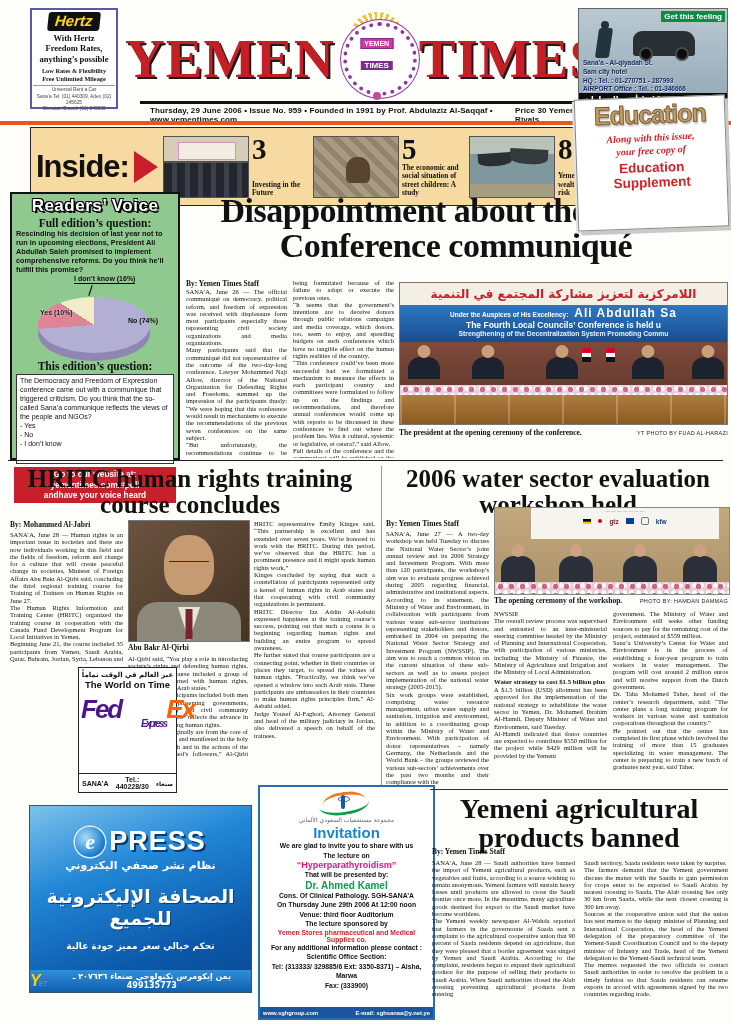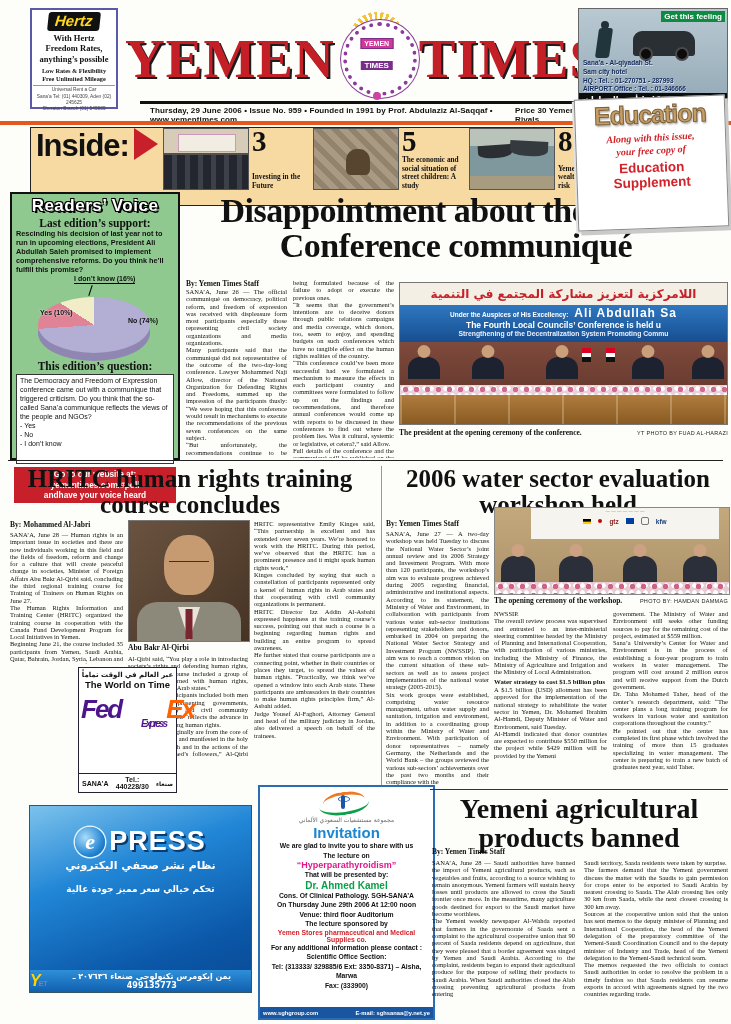--- a/index.html
+++ b/index.html
@@ -44,21 +44,21 @@
   .ec-ar{font:bold 8px "DejaVu Sans",sans-serif;}
   .ec-brand{color:#79c500;font-style:italic;font-weight:bold;font-size:8.5px;font-family:"Liberation Sans",sans-serif;border-bottom:1px solid #ffd200;}
 
   .topbar-black{left:140px;top:101px;width:448px;height:3px;background:#111;}
   .dateline{left:150px;top:106px;width:440px;display:flex;justify-content:space-between;
             font:bold 8px "Liberation Sans",sans-serif;letter-spacing:.1px;}
   .orange-bar{left:0;top:121px;width:731px;height:4px;background:#e2581e;}
 
   
   .inside-bar{left:30px;top:127px;width:560px;height:79px;background:#f7d9a2;border:1px solid #222;
-              display:flex;align-items:flex-start;padding:0 5px;gap:5px;}
+              display:flex;align-items:center;padding:0 5px;gap:5px;}
   .inside-label{font:800 31px "Liberation Sans",sans-serif;letter-spacing:-1px;}
   .inside-arrow{width:0;height:0;border-left:24px solid #c8202a;border-top:16px solid transparent;border-bottom:16px solid transparent;flex:0 0 auto;}
   .ins-item{display:flex;gap:3px;flex:0 0 auto;}
   .ins-photo{width:84px;height:60px;border:1px solid #555;position:relative;overflow:hidden;flex:0 0 auto;}
   .ins-meta{display:flex;flex-direction:column;justify-content:space-between;height:62px;width:56px;}
   .ins-num{font:bold 29px/0.9 "Liberation Serif",serif;}
   .ins-cap{font:bold 7.3px/1.15 "Liberation Serif",serif;}
   .ip1{background:linear-gradient(180deg,#d6ccb8 0 40%,#55504e 40% 100%);}
   .ip1 .banner{position:absolute;left:14px;top:5px;width:56px;height:16px;background:#f2ede2;border:1px solid #c9b;}
   .ip1 .row{position:absolute;left:0;right:0;bottom:0;height:34px;background:repeating-linear-gradient(90deg,#23262e 0 8px,#3c4049 8px 13px);}
@@ -294,21 +294,21 @@
   <div class="abs edu-box">
     <div class="edu-title">Education</div>
     <div class="edu-note">Along with this issue,
 your free copy of</div>
     <div class="edu-supp">Education
 Supplement</div>
   </div>
 
   <div class="abs readers">
     <div class="rv-title">Readers’ Voice</div>
-    <div class="rv-lastq">Last edition’s support:</div>
+    <div class="rv-lastq">Full edition’s question:</div>
     <div class="rv-q">Rescinding his decision of last year not to run in upcoming elections, President Ali Abdullah Saleh promised to implement comprehensive reforms. Do you think he’ll fulfill this promise?</div>
     <div class="rv-pie">
       <div class="pie-side"></div>
       <div class="pie-body"></div>
       <div class="pie-tick"></div>
       <span class="pie-dk">I don’t know (16%)</span>
       <span class="pie-yes">Yes (10%)</span>
       <span class="pie-no">No (74%)</span>
     </div>
     <div class="rv-thisq">This edition’s question:</div>
@@ -438,20 +438,21 @@
 Sana’a University’s Center for Water and Environment is in the process of establishing a four-year program to train workers in water management. The program will cost around 2 million euros and will receive support from the Dutch government.
 Dr. Taha Mohamed Taher, head of the center’s research department, said: “The center plans a long training program for workers in various water and sanitation corporations throughout the country.”
 He pointed out that the center has completed its first phase which involved the training of more than 15 graduates specializing in water management. The center is preparing to train a new batch of graduates next year, said Taher.</div>
 
   <div class="epress">
     <div class="ep-row">
       <span class="ep-e">e</span>
       <span class="ep-press">PRESS</span>
     </div>
     <div class="ep-ar1">نظام نشر صحفي اليكتروني</div>
+    <div class="ep-ar2">الصحافة الإليكترونية للجميع</div>
     <div class="ep-ar3">تحكم خيالي   سعر مميز   جودة عالية</div>
     <div class="ep-foot">
       <span><span class="yet-y">Y</span><span class="yet-et">ET</span></span>
       <span class="ep-foot-txt">يمن إيكومرس تكنولوجي صنعاء ٢٠٧٦٣٦ ـ 499135773</span>
     </div>
   </div>
 
   <div class="invite">
     <div class="inv-logo">
       <span class="inv-sw1"></span>

